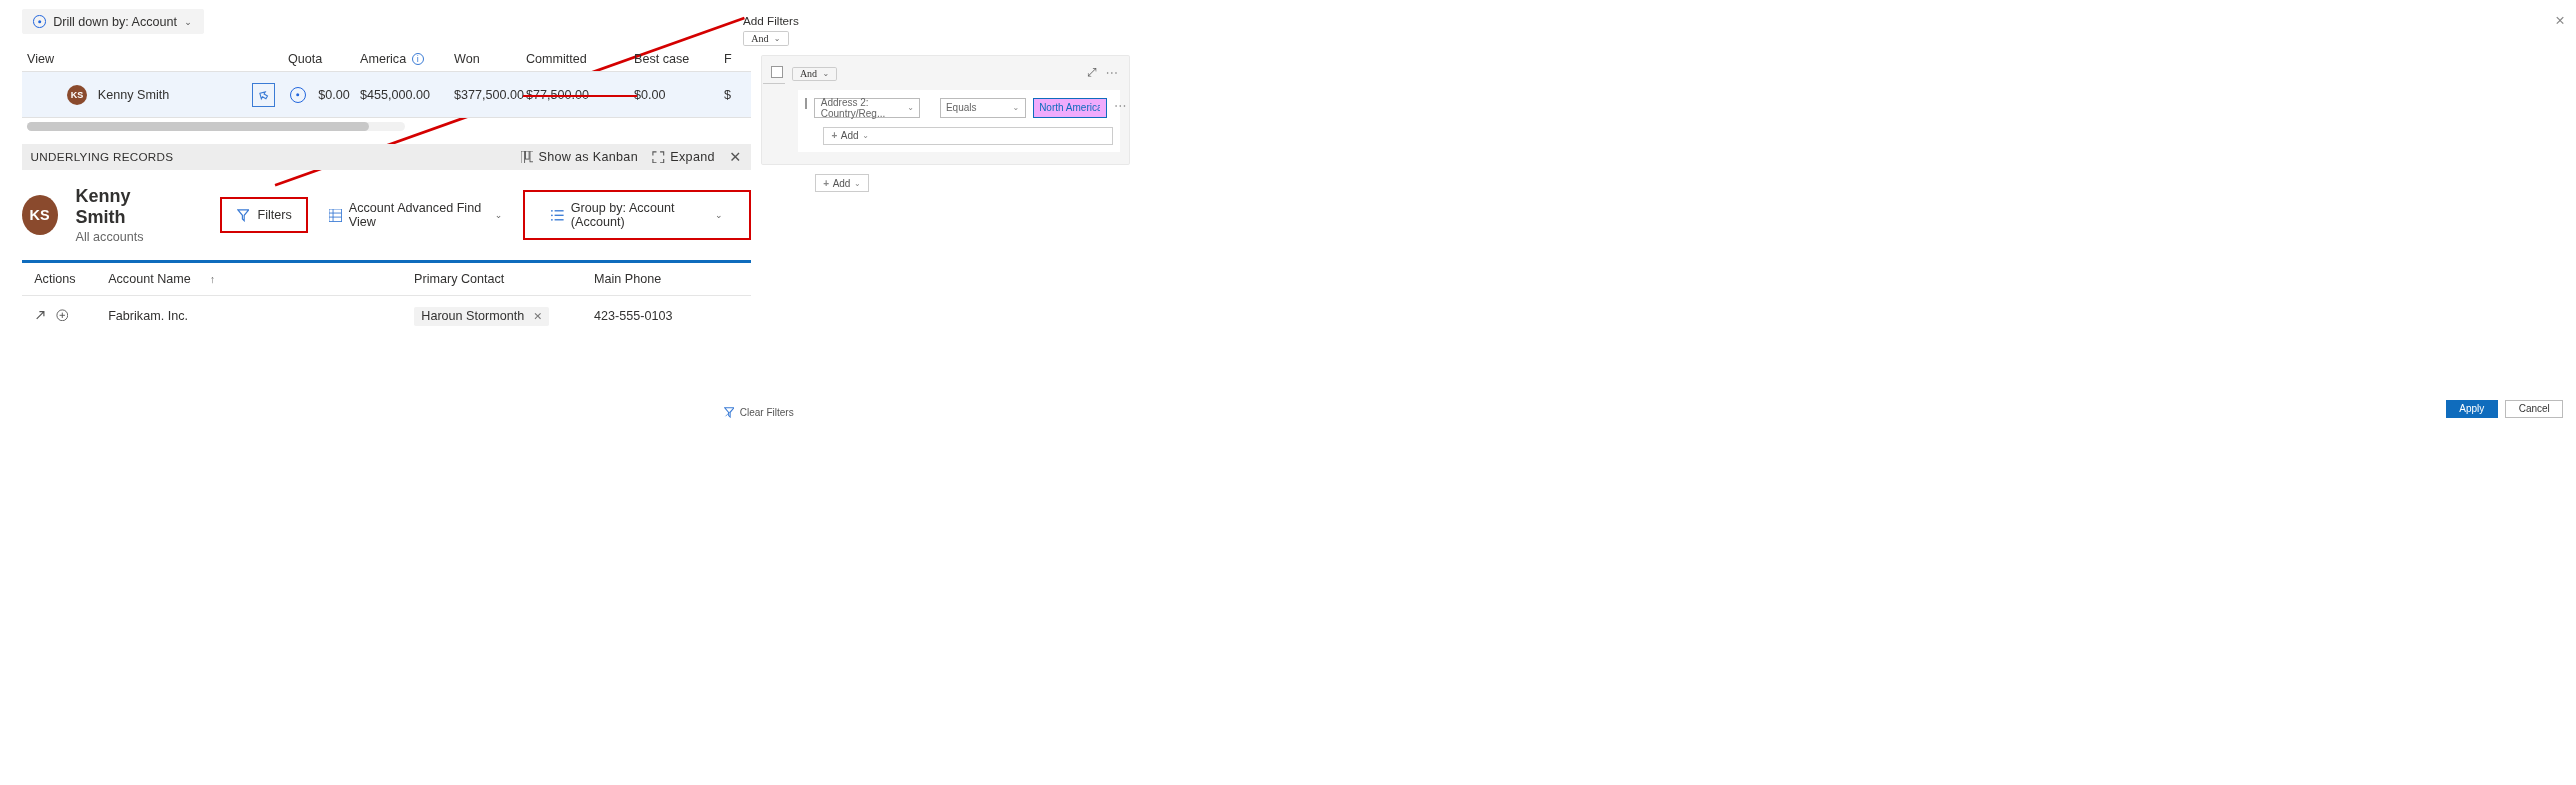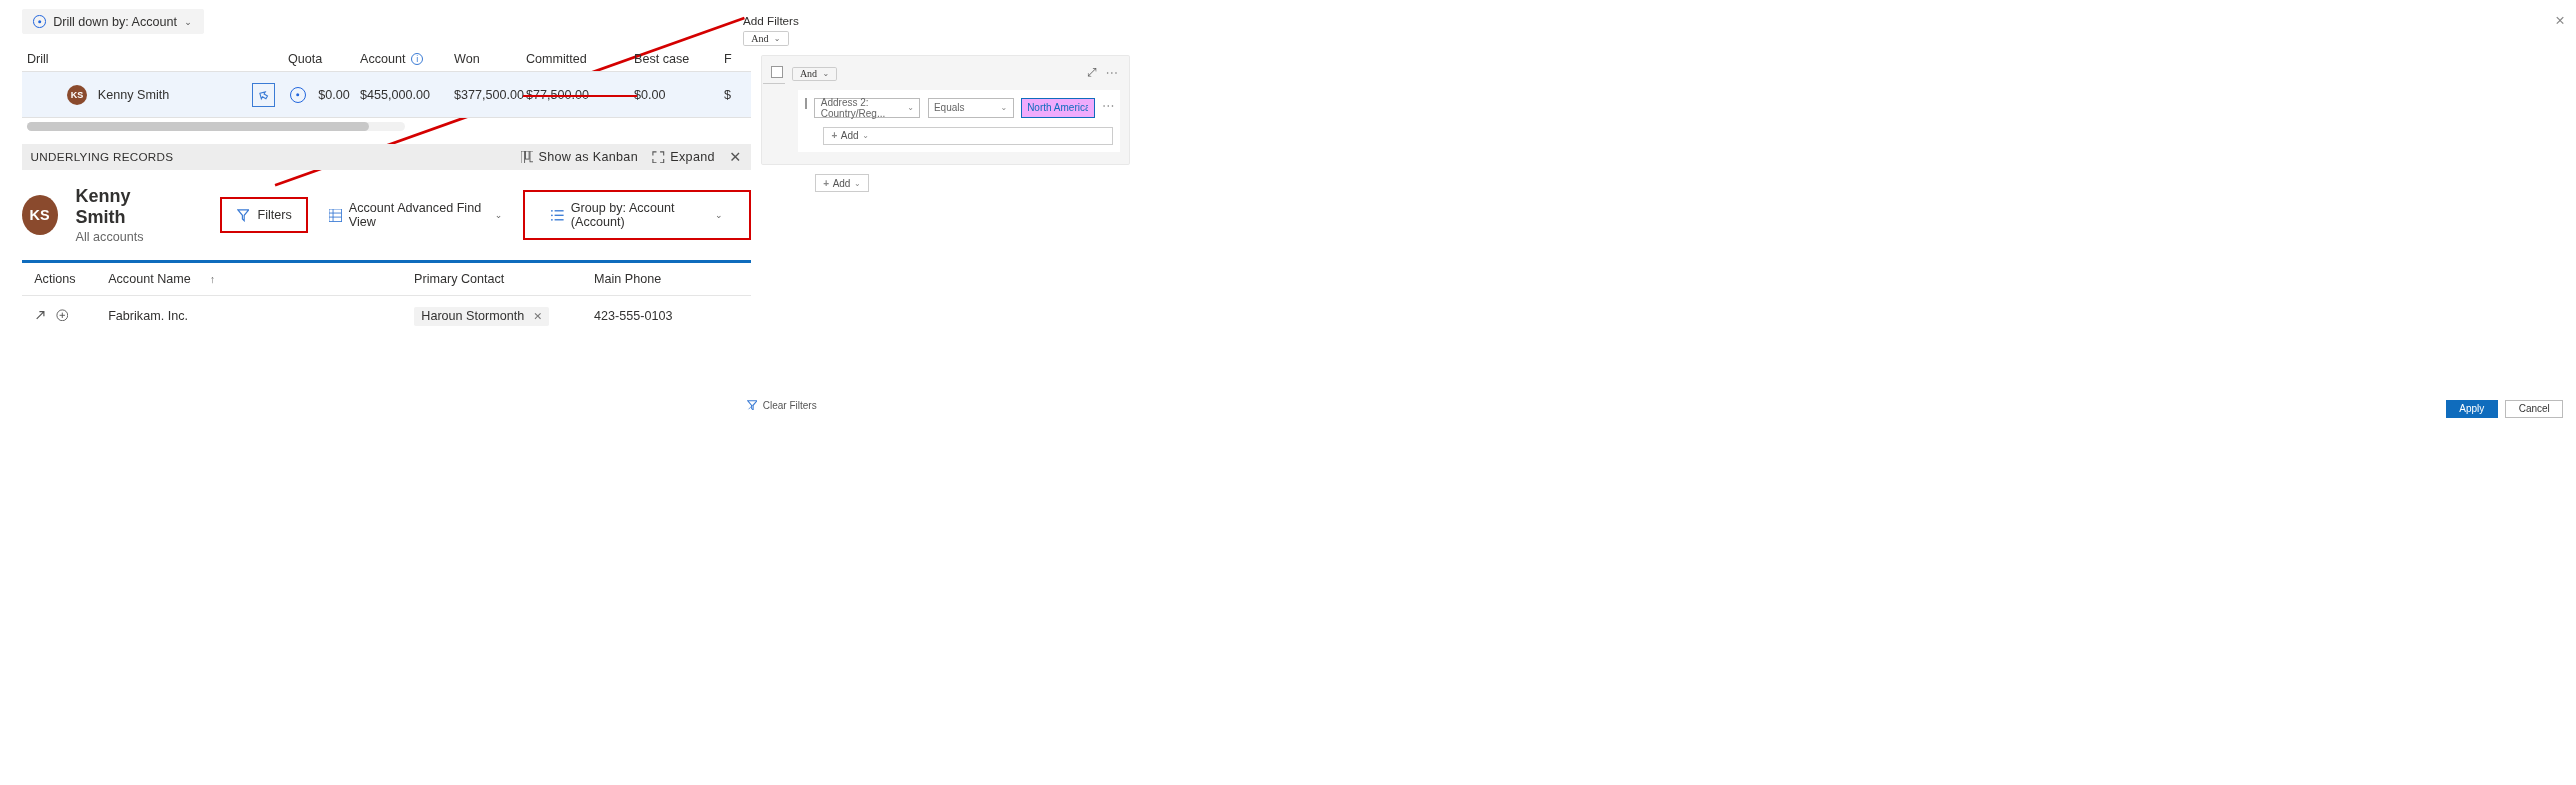--- a/index.html
+++ b/index.html
@@ -197,22 +197,22 @@
   }
   .add-btn .pl{font-weight:bold;color:#888;}
   .add-btn .cv{font-size:8px;color:#888;}
   .outer-add{margin-top:9px;margin-left:72px;}
   .side-connector{
     position:absolute;left:763px;top:83px;width:21.6px;height:0;
     border-top:0.9px solid #c9c9c9;
   }
 
   .bottom-bar{
-    position:absolute;left:743px;right:9px;top:396px;
-    display:flex;align-items:flex-start;justify-content:space-between;
+    position:absolute;left:720px;right:9px;top:396px;
+    display:flex;align-items:flex-end;justify-content:space-between;
     padding:3.6px 3.6px;
   }
   .clear-filters{display:inline-flex;align-items:center;gap:5.4px;font-size:10px;color:#555;cursor:pointer;}
   .cf-icon{width:10.8px;height:10.8px;display:inline-flex;align-items:center;justify-content:center;color:#3a7bd5;}
   .btn-grp{display:flex;gap:7.2px;}
   .btn-primary{background:#0f6cbd;color:#fff;border:0.9px solid #0f6cbd;font-size:10px;padding:2.7px 12.6px;cursor:pointer;}
   .btn-secondary{background:#fff;color:#333;border:0.9px solid #bbb;font-size:10px;padding:2.7px 12.6px;cursor:pointer;}
 
   .top-close{
     position:absolute;right:10.8px;top:12.6px;font-size:12.6px;color:#888;cursor:pointer;
@@ -238,24 +238,24 @@
 
 <div class="left-pane">
 
   <div class="drill-btn">
     <span class="target-icon"></span>
     <span>Drill down by: Account</span>
     <span class="chev">⌄</span>
   </div>
 
   <div class="col-headers">
-    <div class="ch-user">Drill</div>
+    <div class="ch-user">View</div>
     <div class="ch-quota">Quota</div>
     <div class="ch-forecast">
-      <span>Account</span>
+      <span>America</span>
       <span class="info-icon">i</span>
     </div>
     <div class="ch-won">Won</div>
     <div class="ch-committed">Committed</div>
     <div class="ch-bestcase">Best case</div>
     <div class="ch-more">F</div>
   </div>
 
   <div class="user-row">
     <div class="user-cell">
@@ -410,21 +410,21 @@
       <span class="ellips">⋯</span>
     </div>
 
     <div class="inner-block">
       <div class="row-fields">
         <span class="chk"></span>
         <span class="sel" style="min-width:106px;">
           <span>Address 2: Country/Reg...</span>
           <span class="cv">⌄</span>
         </span>
-        <span class="sel" style="min-width:86px;">
+        <span class="sel" style="min-width:86px;margin-left:12px;">
           <span>Equals</span>
           <span class="cv">⌄</span>
         </span>
         <input class="txt-in" value="North America" style="">
         <span class="ellips">⋯</span>
       </div>
       <span class="add-btn" style="margin-left:18px;">
         <span class="pl">+</span>
         <span>Add</span>
         <span class="cv">⌄</span>

